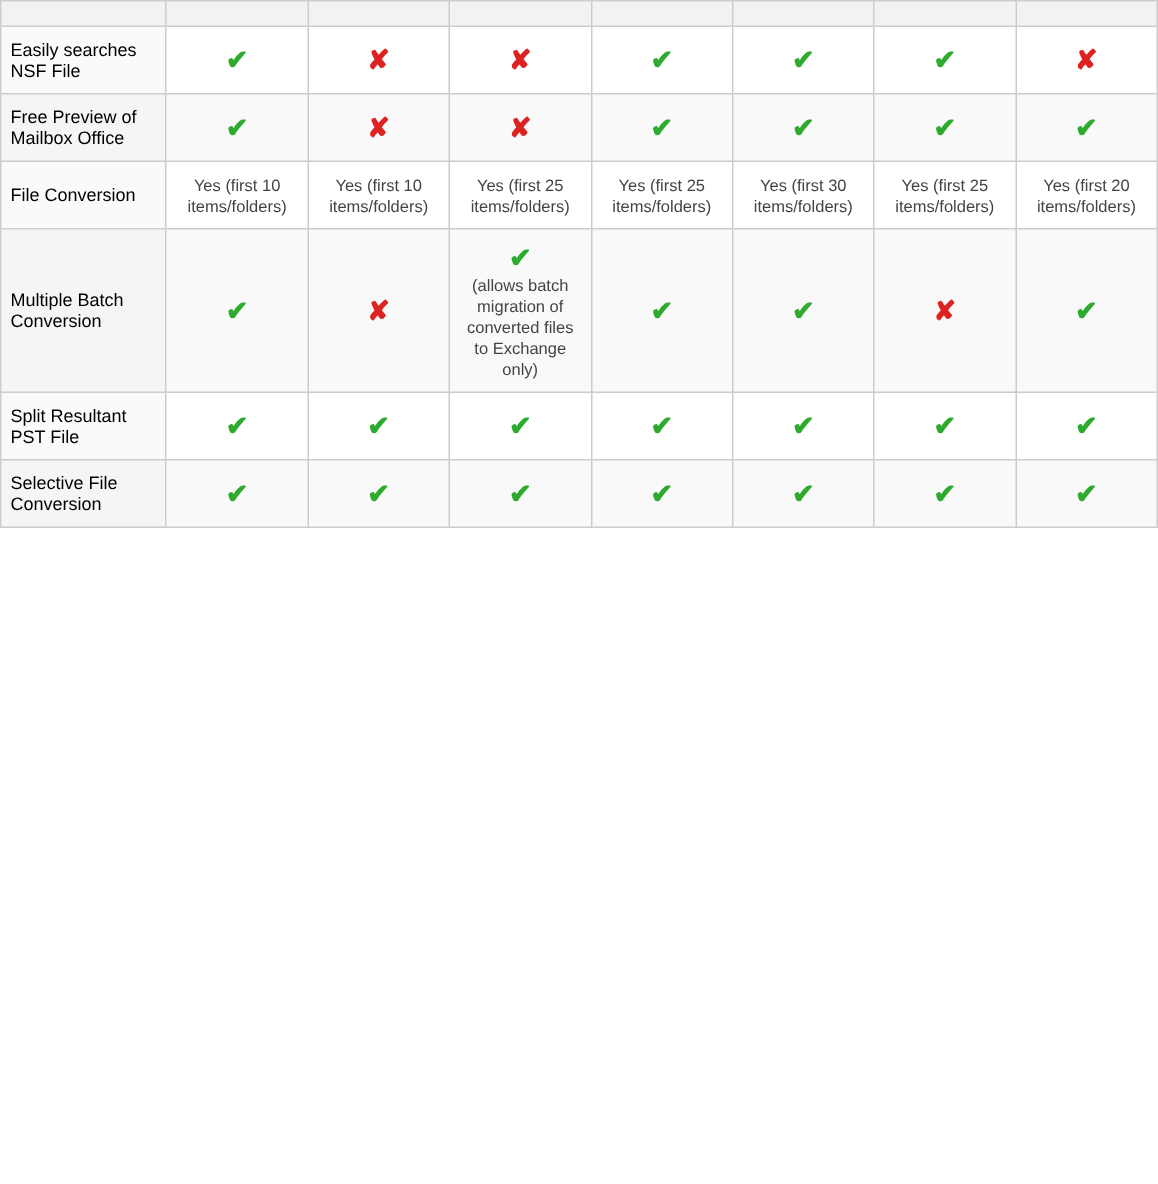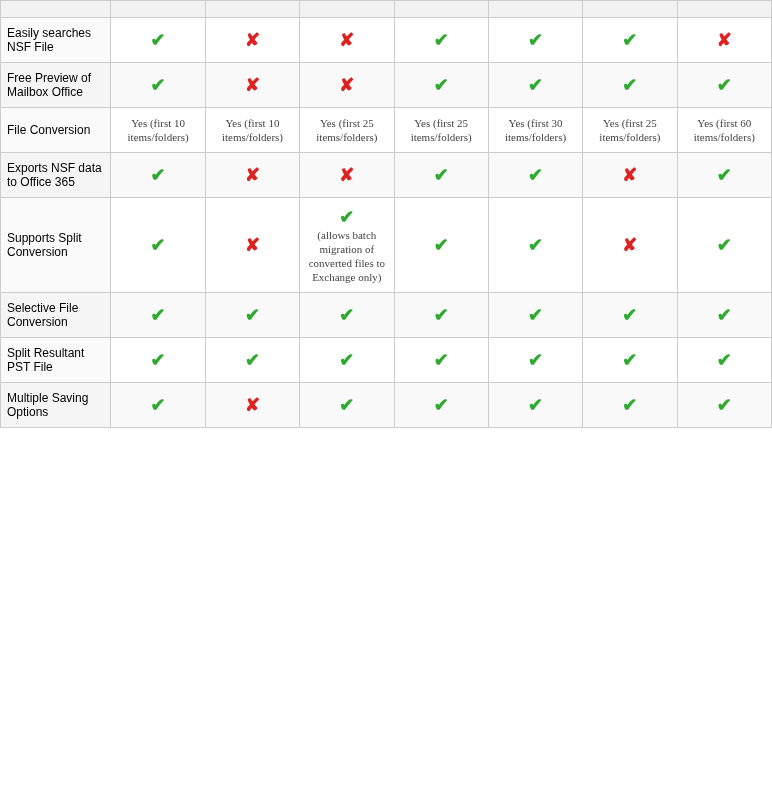--- a/index.html
+++ b/index.html
@@ -46,21 +46,20 @@
       font-weight: bold;
     }
     .cross {
       color: #dd2222;
       font-size: 18px;
       font-weight: bold;
     }
     .small-text {
       font-size: 11px;
       color: #444;
-      font-family: Liberation Serif, serif;
     }
     col:first-child { width: 110px; }
     col.tool-col { width: 94px; }
   </style>
 </head>
 <body>
 
 <table>
   <colgroup>
     <col>
@@ -122,66 +121,46 @@
         <td><span class="check">✔</span></td>
       </tr>
       <tr>
         <td>File Conversion</td>
         <td><span class="small-text">Yes (first 10 items/folders)</span></td>
         <td><span class="small-text">Yes (first 10 items/folders)</span></td>
         <td><span class="small-text">Yes (first 25 items/folders)</span></td>
         <td><span class="small-text">Yes (first 25 items/folders)</span></td>
         <td><span class="small-text">Yes (first 30 items/folders)</span></td>
         <td><span class="small-text">Yes (first 25 items/folders)</span></td>
-        <td><span class="small-text">Yes (first 60 items/folders)</span></td>
+        <td><span class="small-text">Yes (first 20 items/folders)</span></td>
       </tr>
       <tr>
-        <td>Exports NSF data to Office 365</td>
-        <td><span class="check">✔</span></td>
-        <td><span class="cross">✘</span></td>
-        <td><span class="cross">✘</span></td>
-        <td><span class="check">✔</span></td>
-        <td><span class="check">✔</span></td>
-        <td><span class="cross">✘</span></td>
-        <td><span class="check">✔</span></td>
-      </tr>
-      <tr>
-        <td>Supports Split Conversion</td>
+        <td>Multiple Batch Conversion</td>
         <td><span class="check">✔</span></td>
         <td><span class="cross">✘</span></td>
         <td><span class="check">✔</span><br><span class="small-text">(allows batch migration of converted files to Exchange only)</span></td>
         <td><span class="check">✔</span></td>
         <td><span class="check">✔</span></td>
         <td><span class="cross">✘</span></td>
-        <td><span class="check">✔</span></td>
-      </tr>
-      <tr>
-        <td>Selective File Conversion</td>
-        <td><span class="check">✔</span></td>
-        <td><span class="check">✔</span></td>
-        <td><span class="check">✔</span></td>
-        <td><span class="check">✔</span></td>
-        <td><span class="check">✔</span></td>
-        <td><span class="check">✔</span></td>
         <td><span class="check">✔</span></td>
       </tr>
       <tr>
         <td>Split Resultant PST File</td>
         <td><span class="check">✔</span></td>
         <td><span class="check">✔</span></td>
         <td><span class="check">✔</span></td>
         <td><span class="check">✔</span></td>
         <td><span class="check">✔</span></td>
         <td><span class="check">✔</span></td>
         <td><span class="check">✔</span></td>
       </tr>
       <tr>
-        <td>Multiple Saving Options</td>
+        <td>Selective File Conversion</td>
         <td><span class="check">✔</span></td>
-        <td><span class="cross">✘</span></td>
+        <td><span class="check">✔</span></td>
         <td><span class="check">✔</span></td>
         <td><span class="check">✔</span></td>
         <td><span class="check">✔</span></td>
         <td><span class="check">✔</span></td>
         <td><span class="check">✔</span></td>
       </tr>
     </tbody>
 </table>
 
 </body></html>

